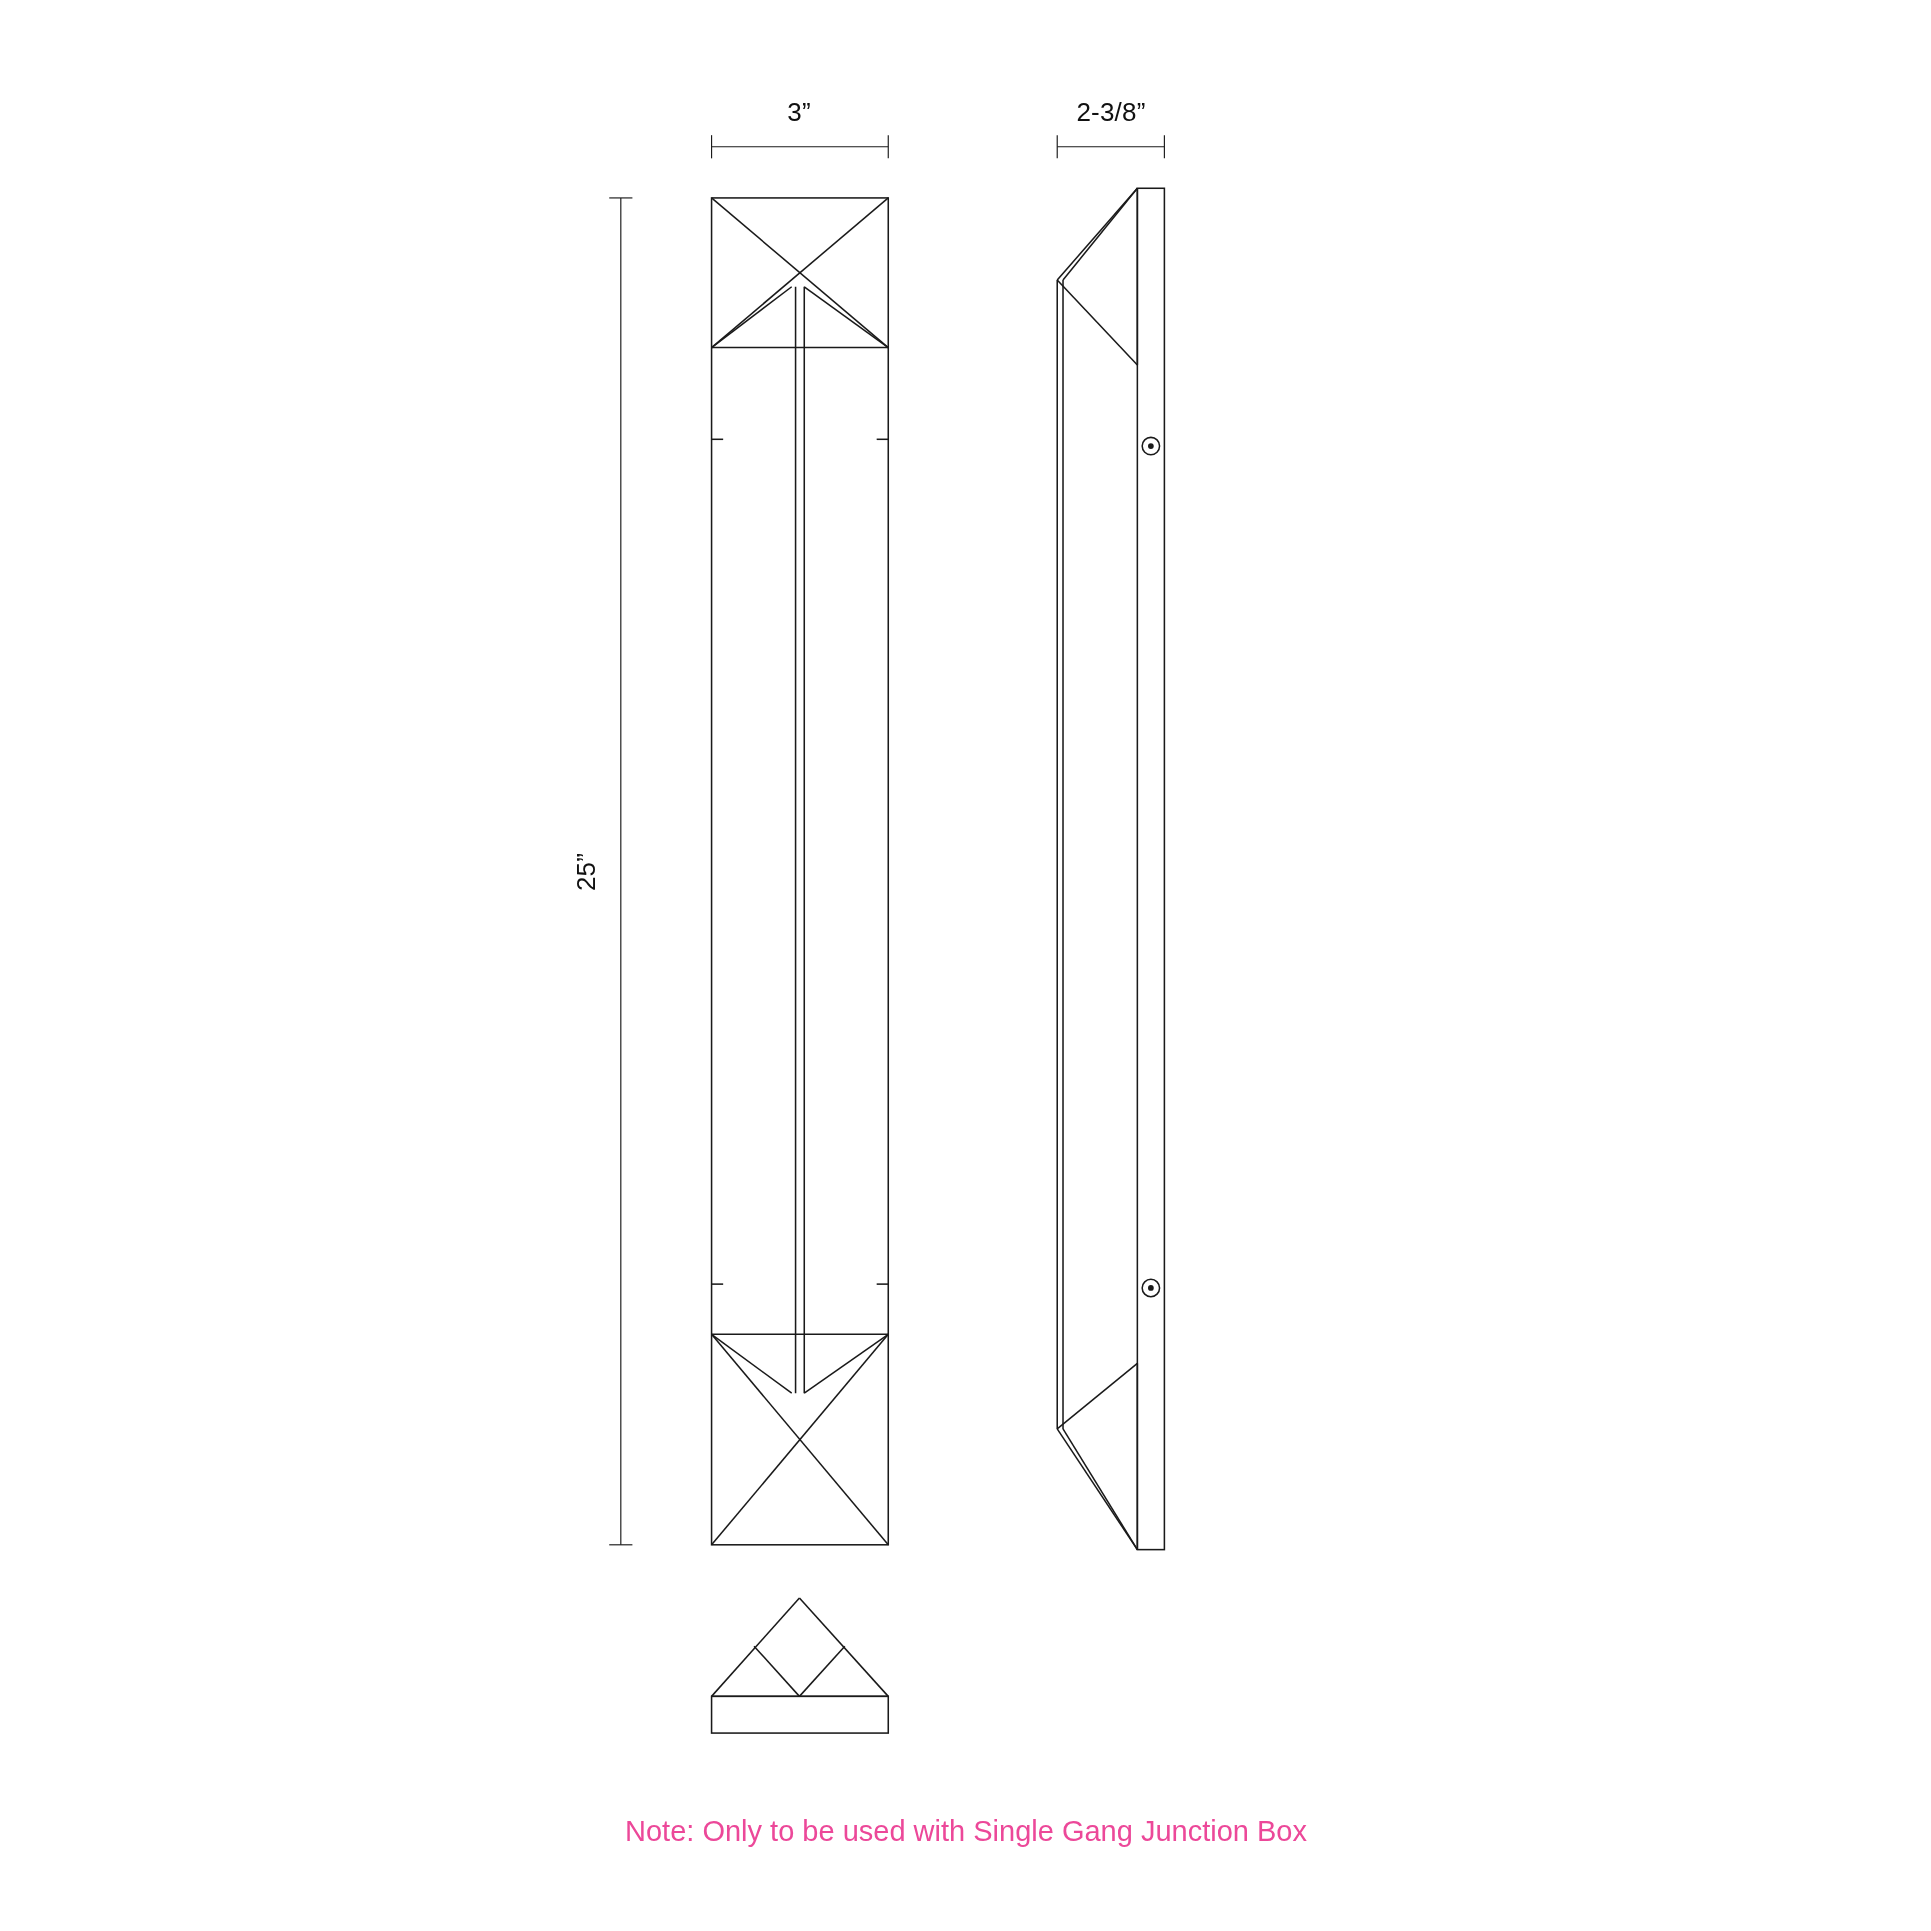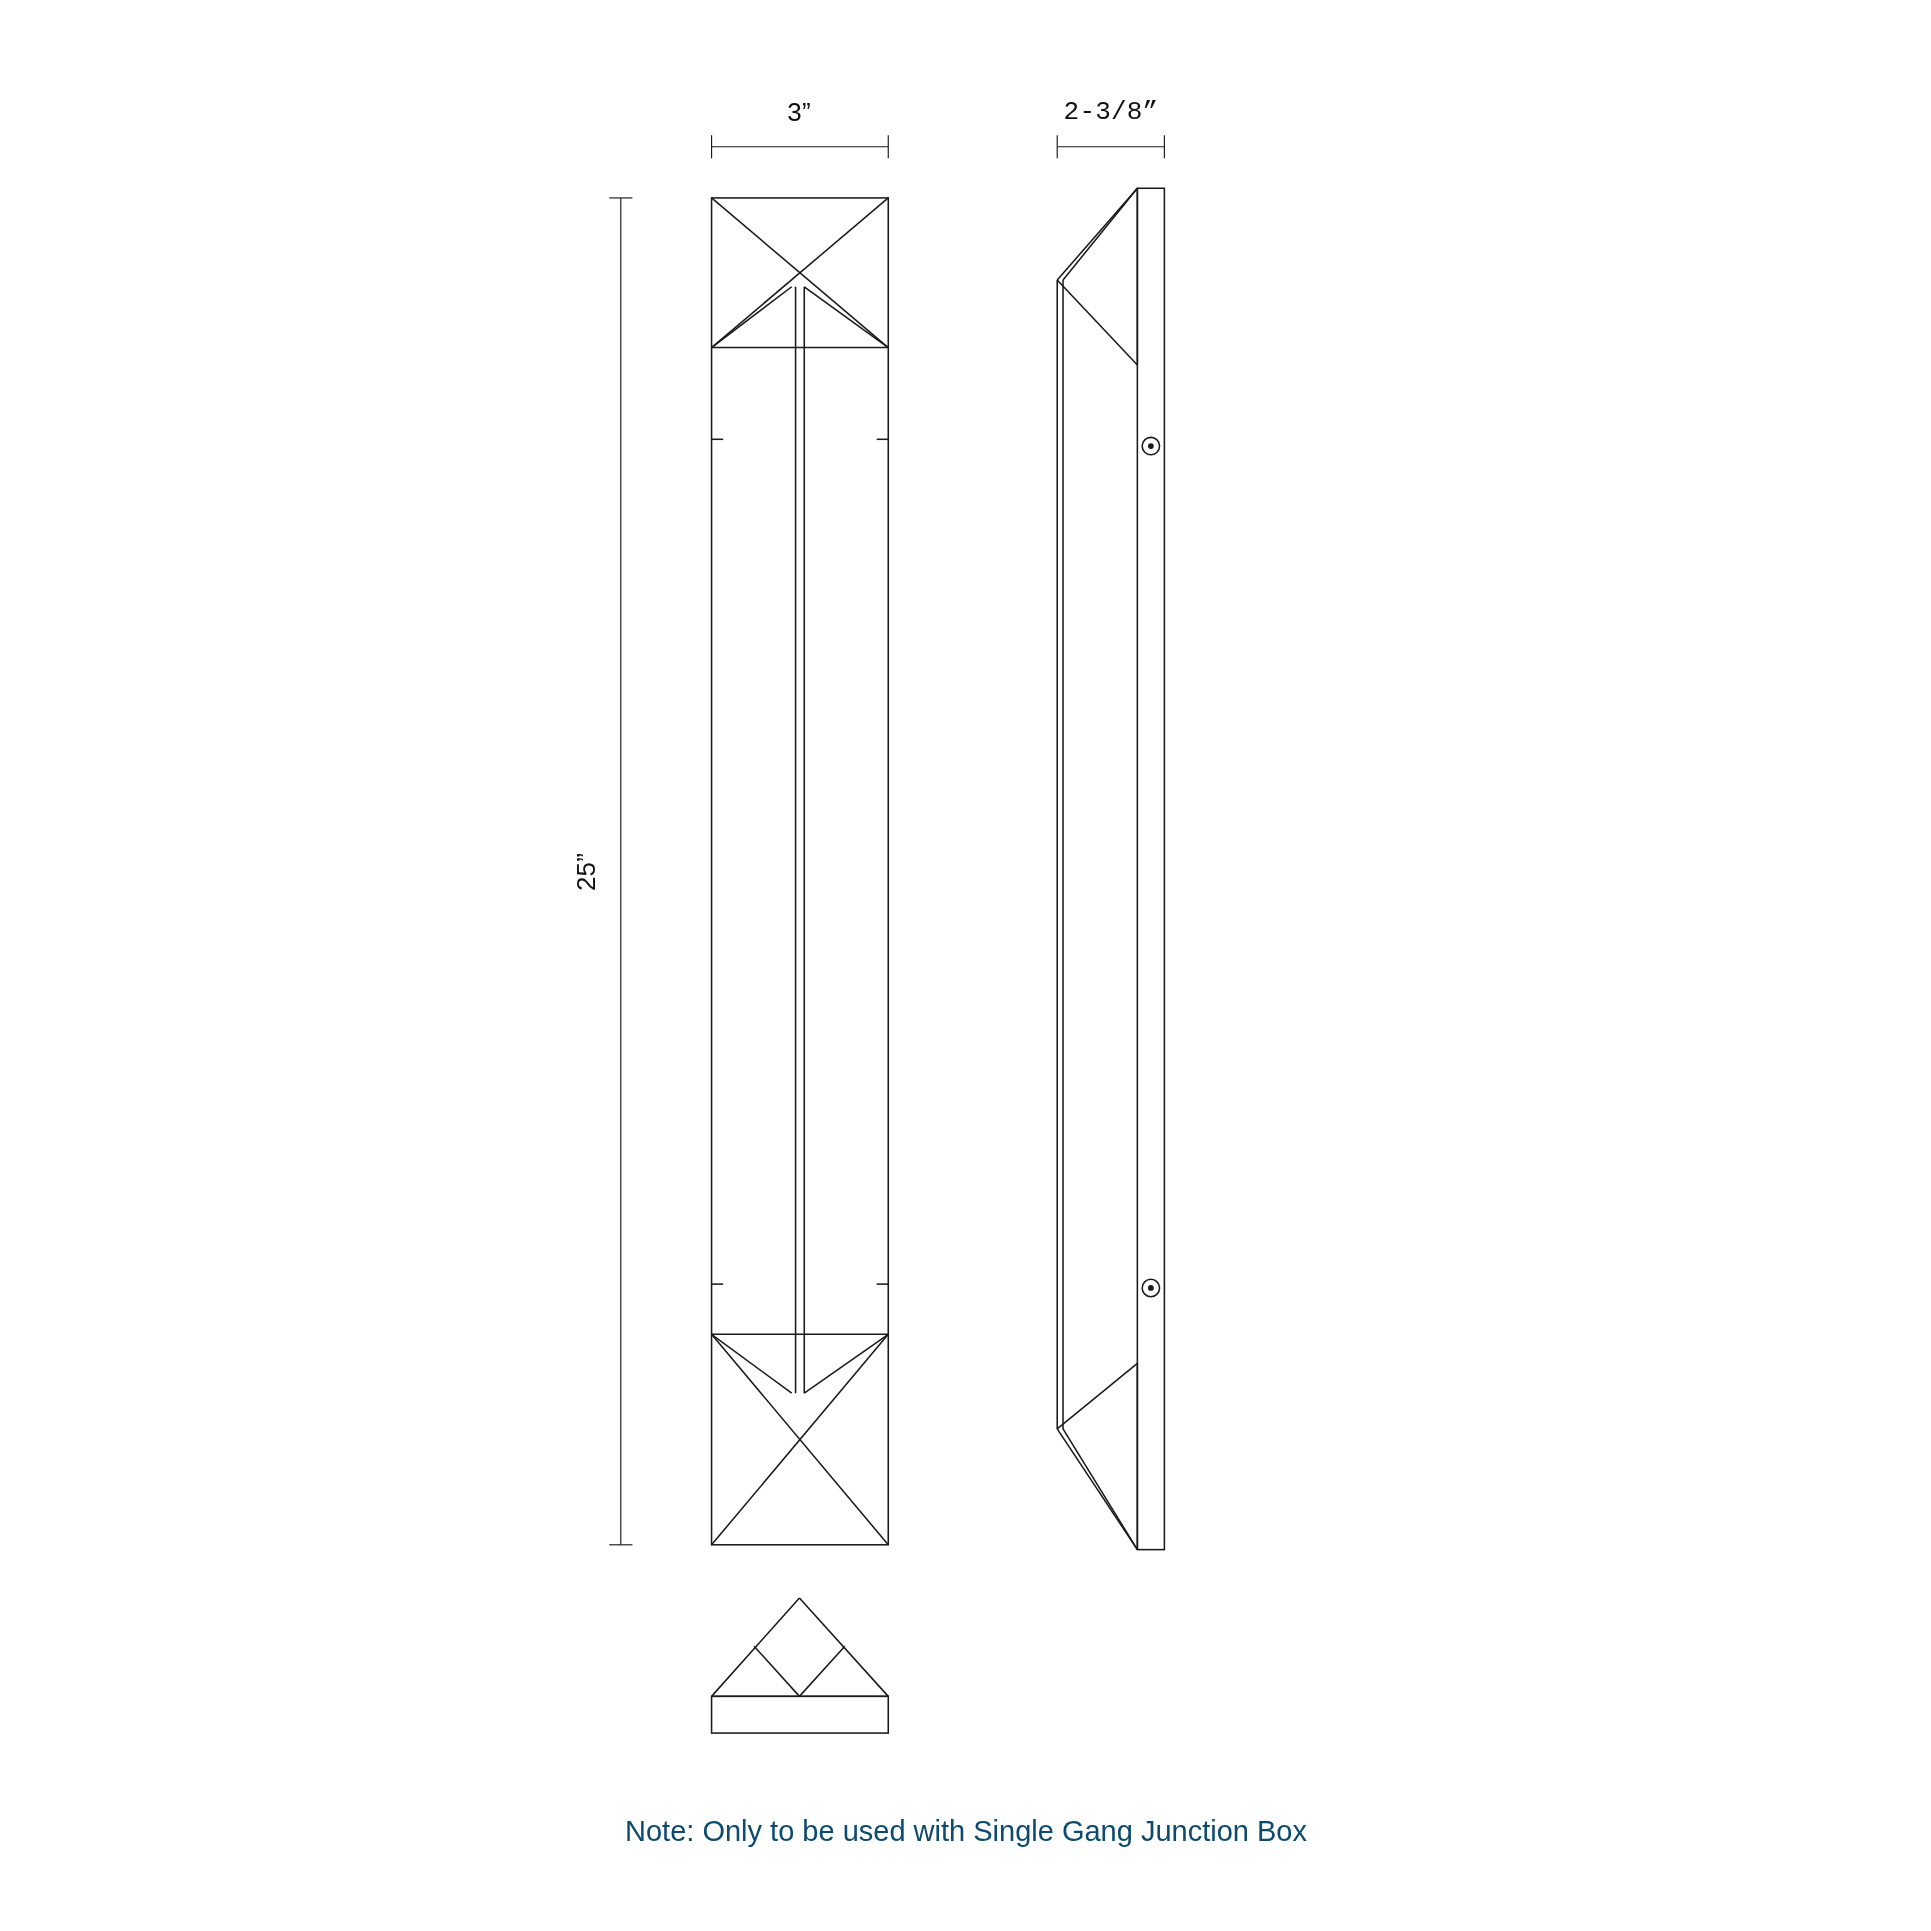--- a/index.html
+++ b/index.html
@@ -35,21 +35,21 @@
   .label.vertical {
     transform-origin: 50% 50%;
     transform: translate(-50%, -50%) rotate(-90deg);
   }
   #note {
     position: absolute;
     left: 966px;
     top: 1815px;
     transform: translateX(-50%);
     font-size: 29px;
-    color: #0c4a6e;
+    color: #ec4899;
     white-space: nowrap;
   }
   svg { display: block; }
   .ln { stroke: #1a1a1a; fill: none; stroke-width: 1.6; }
   .ln-thin { stroke: #1a1a1a; fill: none; stroke-width: 1.2; }
   .fillw { fill: #ffffff; stroke: #1a1a1a; stroke-width: 1.6; }
 </style>
 </head>
 <body>
 
@@ -133,20 +133,20 @@
       <line class="ln" x1="781" y1="1705" x2="828" y2="1757"></line>
       <line class="ln" x1="875" y1="1705" x2="828" y2="1757"></line>
       <line class="ln" x1="737" y1="1757" x2="920" y2="1757"></line>
 
       <rect class="fillw" x="737" y="1757" width="183" height="38"></rect>
     </g>
   </svg>
 
   <div class="label centered" style="left:799px; top:97px;">3”</div>
 
-  <div class="label centered" style="left:1111px; top:97px;font-family:Liberation Mono, monospace;">2-3/8”</div>
+  <div class="label centered" style="left:1111px; top:97px;">2-3/8”</div>
 
   <div class="label vertical" style="left:586px; top:872px;">25”</div>
 
   <div id="note">Note: Only to be used with Single Gang Junction Box</div>
 
 </div>
 
 
 </body></html>

